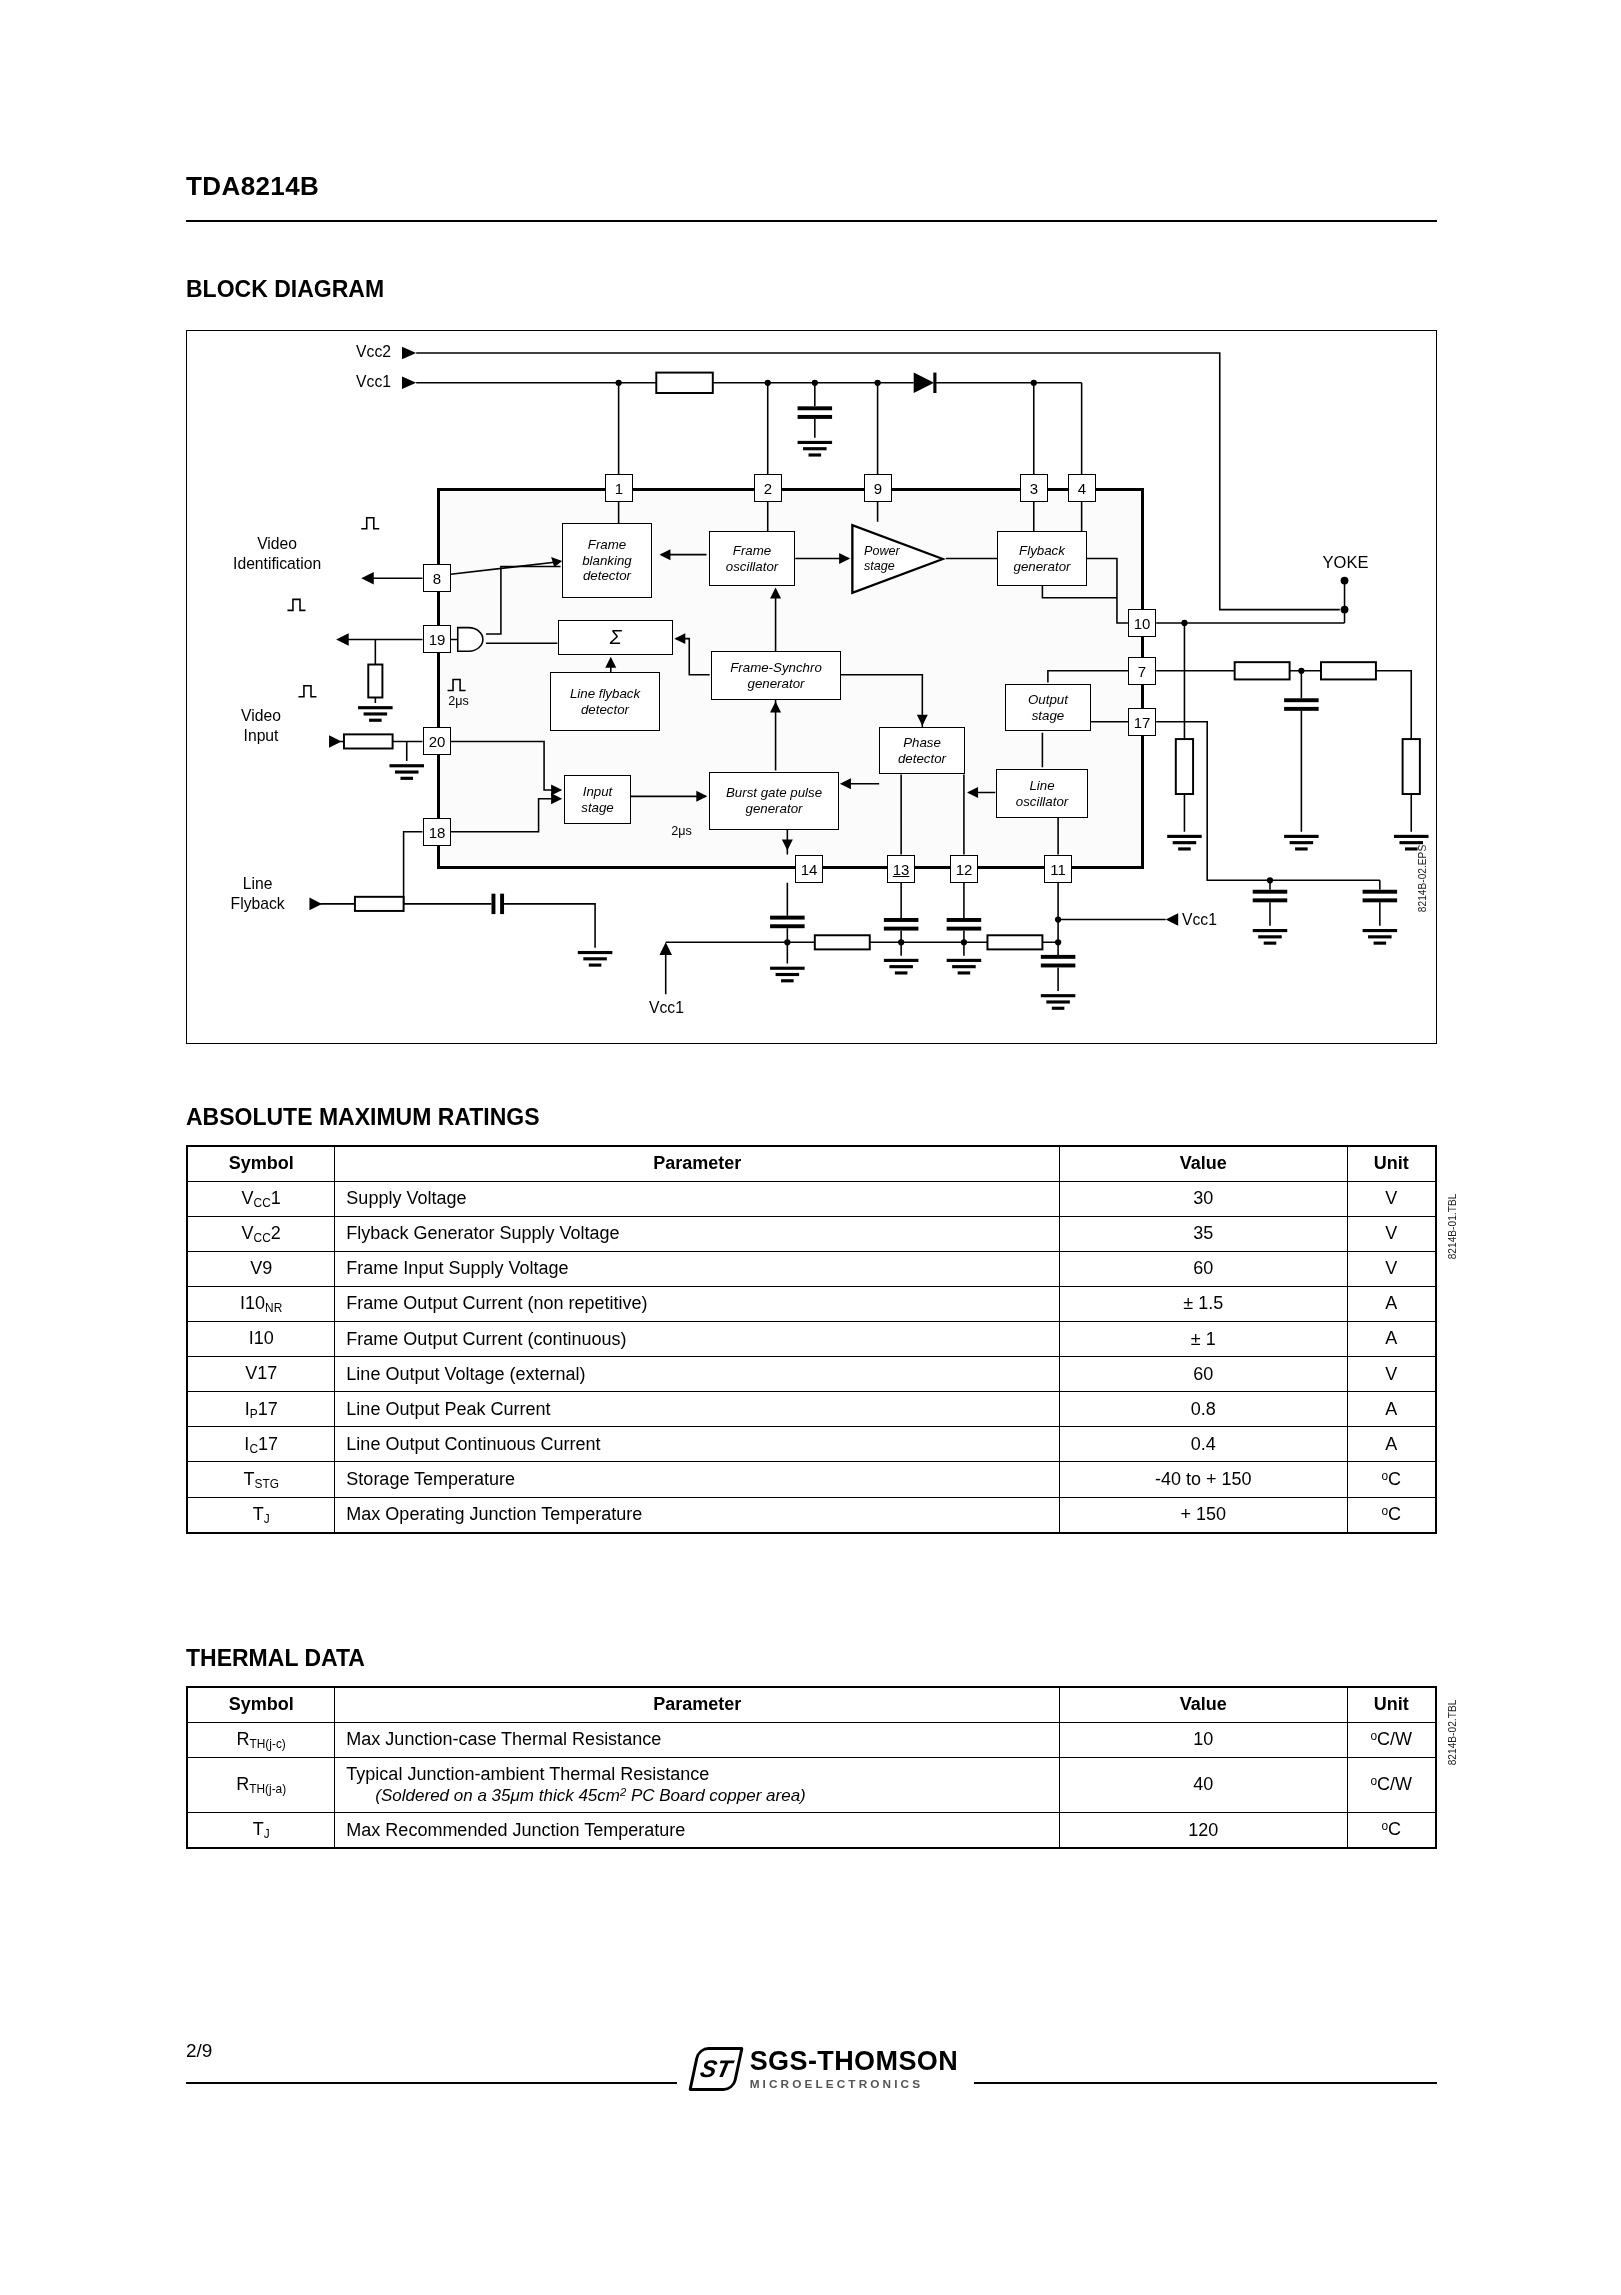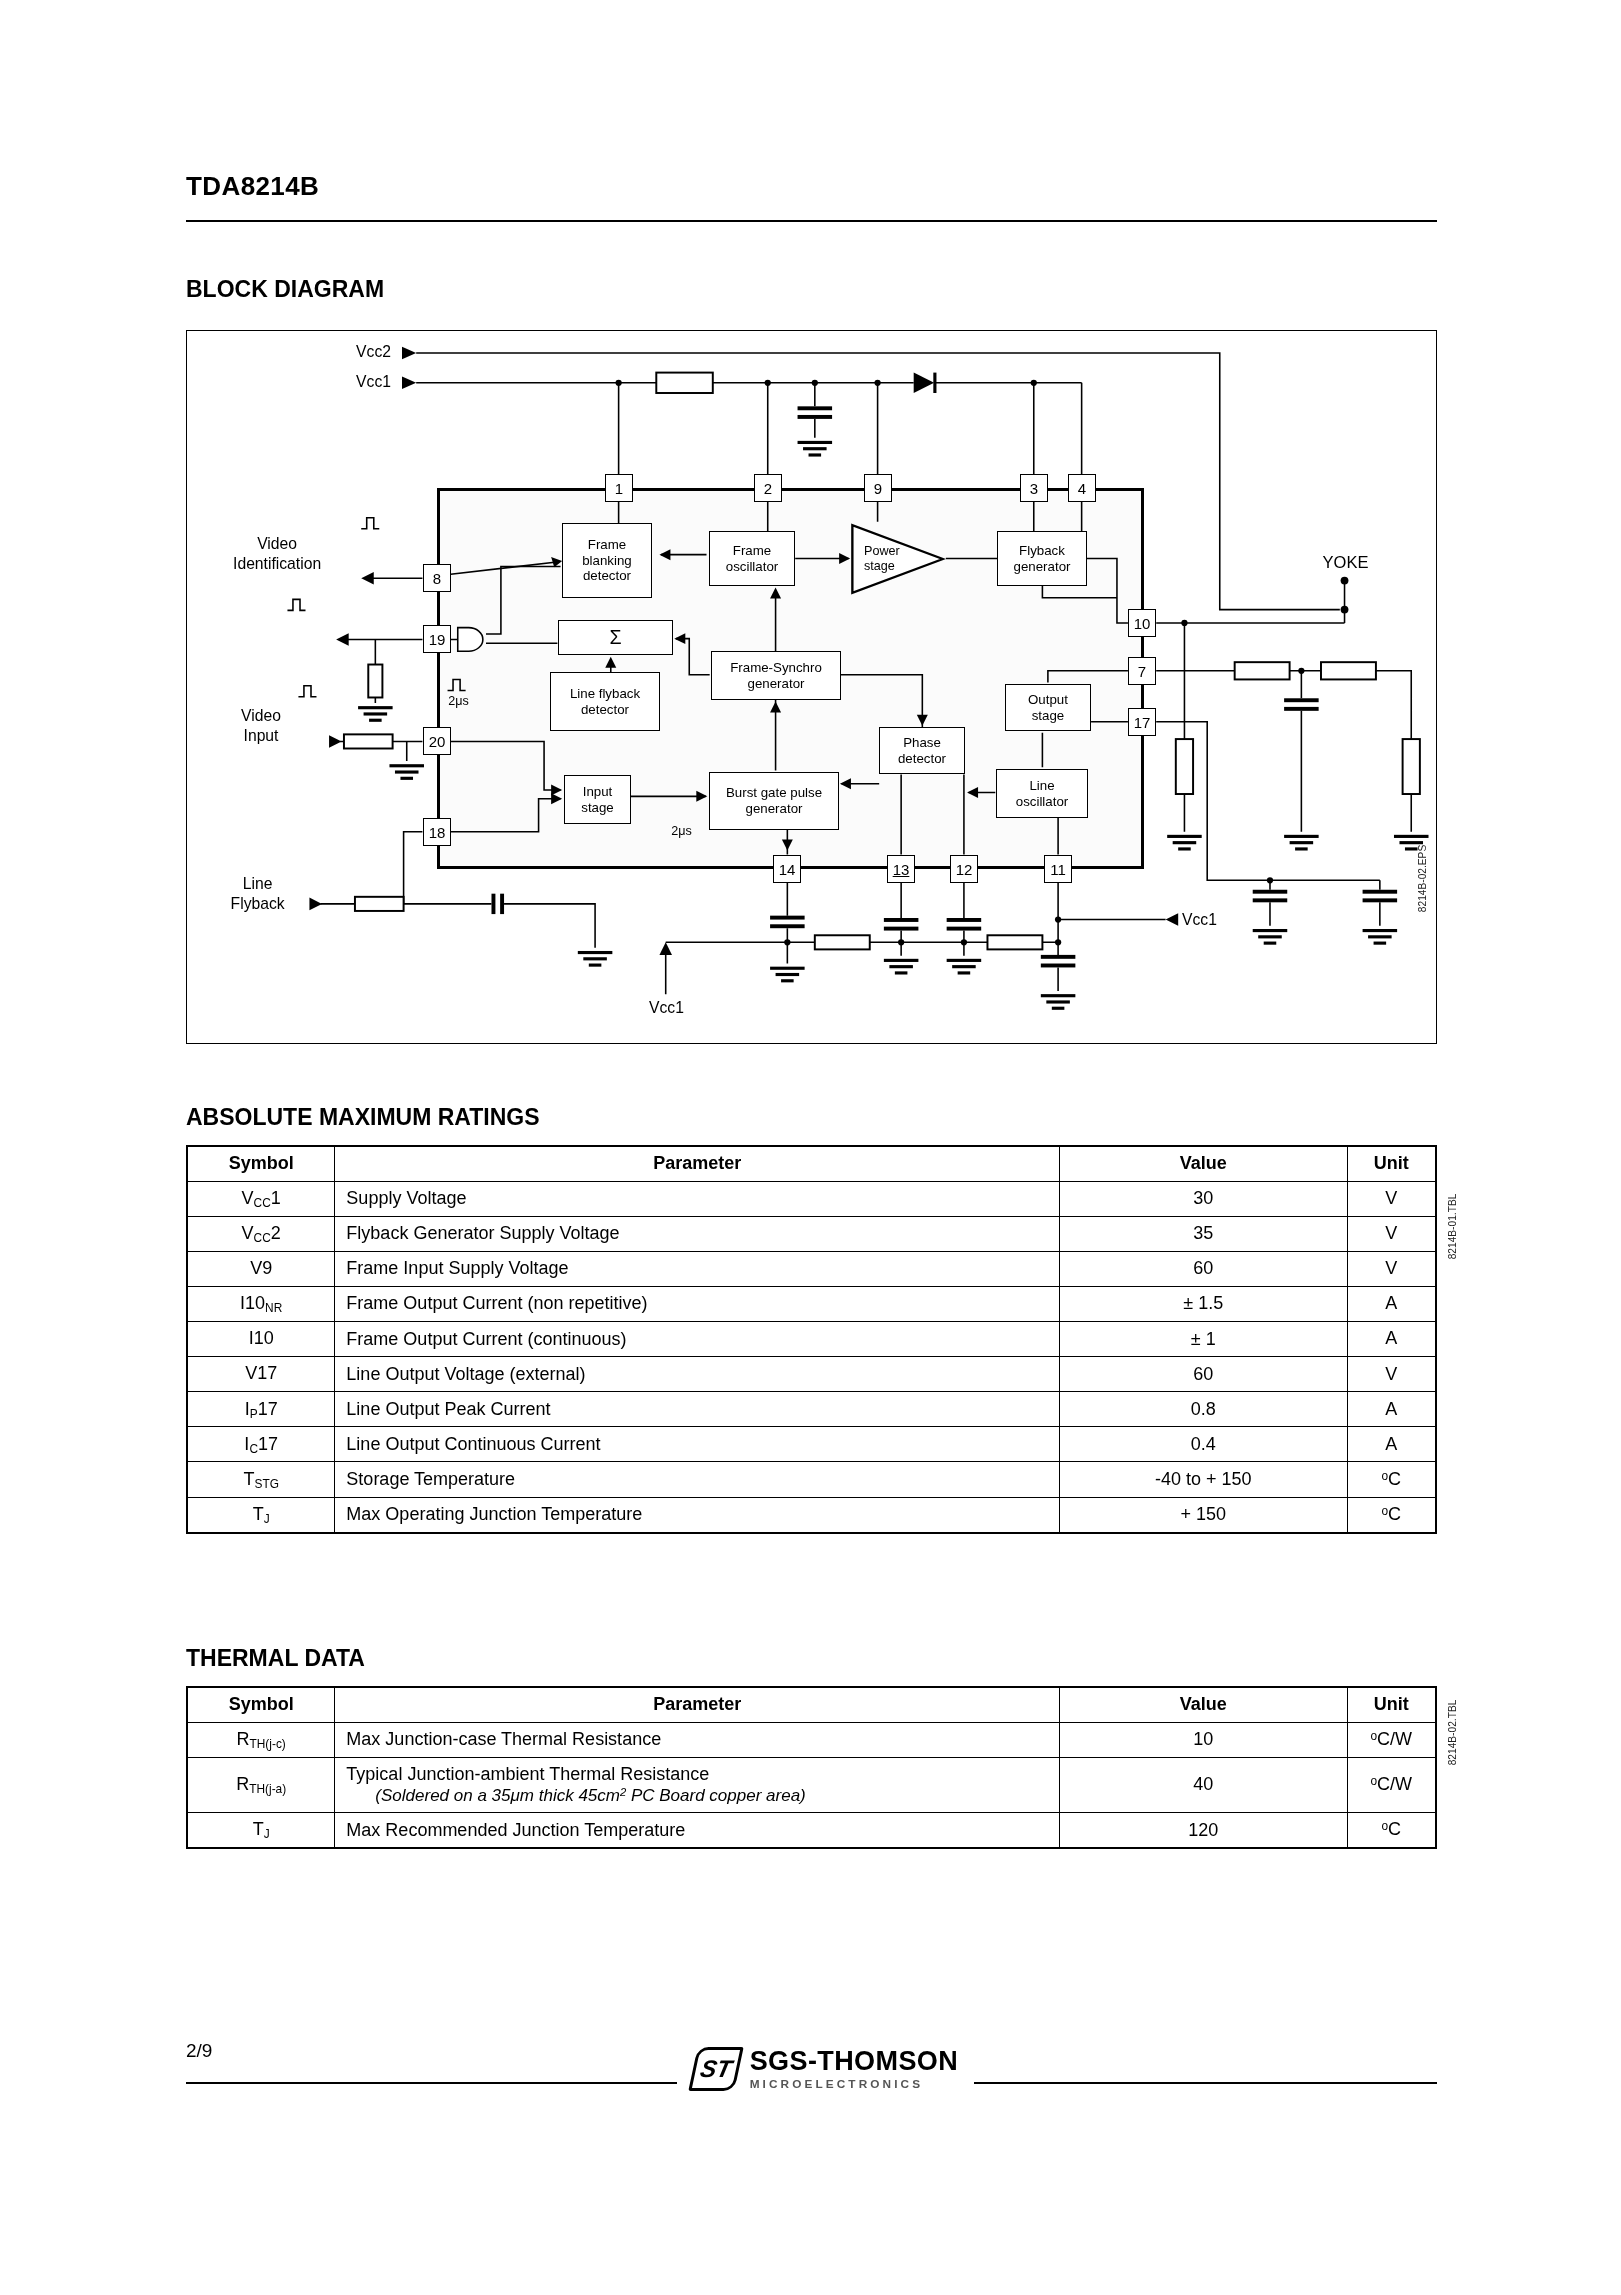--- a/index.html
+++ b/index.html
@@ -19,21 +19,21 @@
     border:1.6px solid #000; background:#fff; overflow:hidden;
   }
   .ic {
     position:absolute; left:250px; top:157px; width:707px; height:381px;
     border:3.9px solid #000; background:#fbfbfb; z-index:1;
   }
   svg.wires { position:absolute; left:0; top:0; z-index:2; }
   .block {
     position:absolute; border:1.6px solid #000; background:#fff; z-index:4;
     display:flex; align-items:center; justify-content:center; text-align:center;
-    font-size:13.3px; line-height:1.18; white-space:pre-line; padding:1.6px;
+    font-size:13.3px; line-height:1.18; white-space:pre-line; padding:1.6px;font-style:italic;
   }
   .block-sigma { font-size:19.6px; }
   .block-power { border:none; background:transparent; padding:0; }
   .power-label { position:absolute; left:14px; top:50%; transform:translateY(-50%);
     font-size:12.6px; text-align:left; white-space:pre-line; }
   .pin {
     position:absolute; width:28px; height:28px; border:1.6px solid #000; background:#fff;
     display:flex; align-items:center; justify-content:center; font-size:15px; z-index:5;
   }
   .dlabel { position:absolute; font-size:15.7px; line-height:1.25; white-space:pre-line;
@@ -243,21 +243,21 @@
   <div class="pin" style="left:677px; top:143px;">9</div>
   <div class="pin" style="left:833px; top:143px;">3</div>
   <div class="pin" style="left:881px; top:143px;">4</div>
   <div class="pin" style="left:236px; top:233px;">8</div>
   <div class="pin" style="left:236px; top:294px;">19</div>
   <div class="pin" style="left:236px; top:396px;">20</div>
   <div class="pin" style="left:236px; top:487px;">18</div>
   <div class="pin" style="left:941px; top:278px;">10</div>
   <div class="pin" style="left:941px; top:326px;">7</div>
   <div class="pin" style="left:941px; top:377px;">17</div>
-  <div class="pin" style="left:586px; top:524px;">14</div>
+  <div class="pin" style="left:608px; top:524px;">14</div>
   <div class="pin" style="left:700px; top:524px;text-decoration:underline;">13</div>
   <div class="pin" style="left:763px; top:524px;">12</div>
   <div class="pin" style="left:857px; top:524px;">11</div>
 
   <div class="dlabel" style="left:118px; top:11px; width:86px; text-align:right;">Vcc2</div>
   <div class="dlabel" style="left:118px; top:41px; width:86px; text-align:right;">Vcc1</div>
   <div class="dlabel" style="left:23.6px; top:203px; width:133px;">Video
 Identification</div>
   <div class="dlabel" style="left:31px; top:375px; width:86px;">Video
 Input</div>

